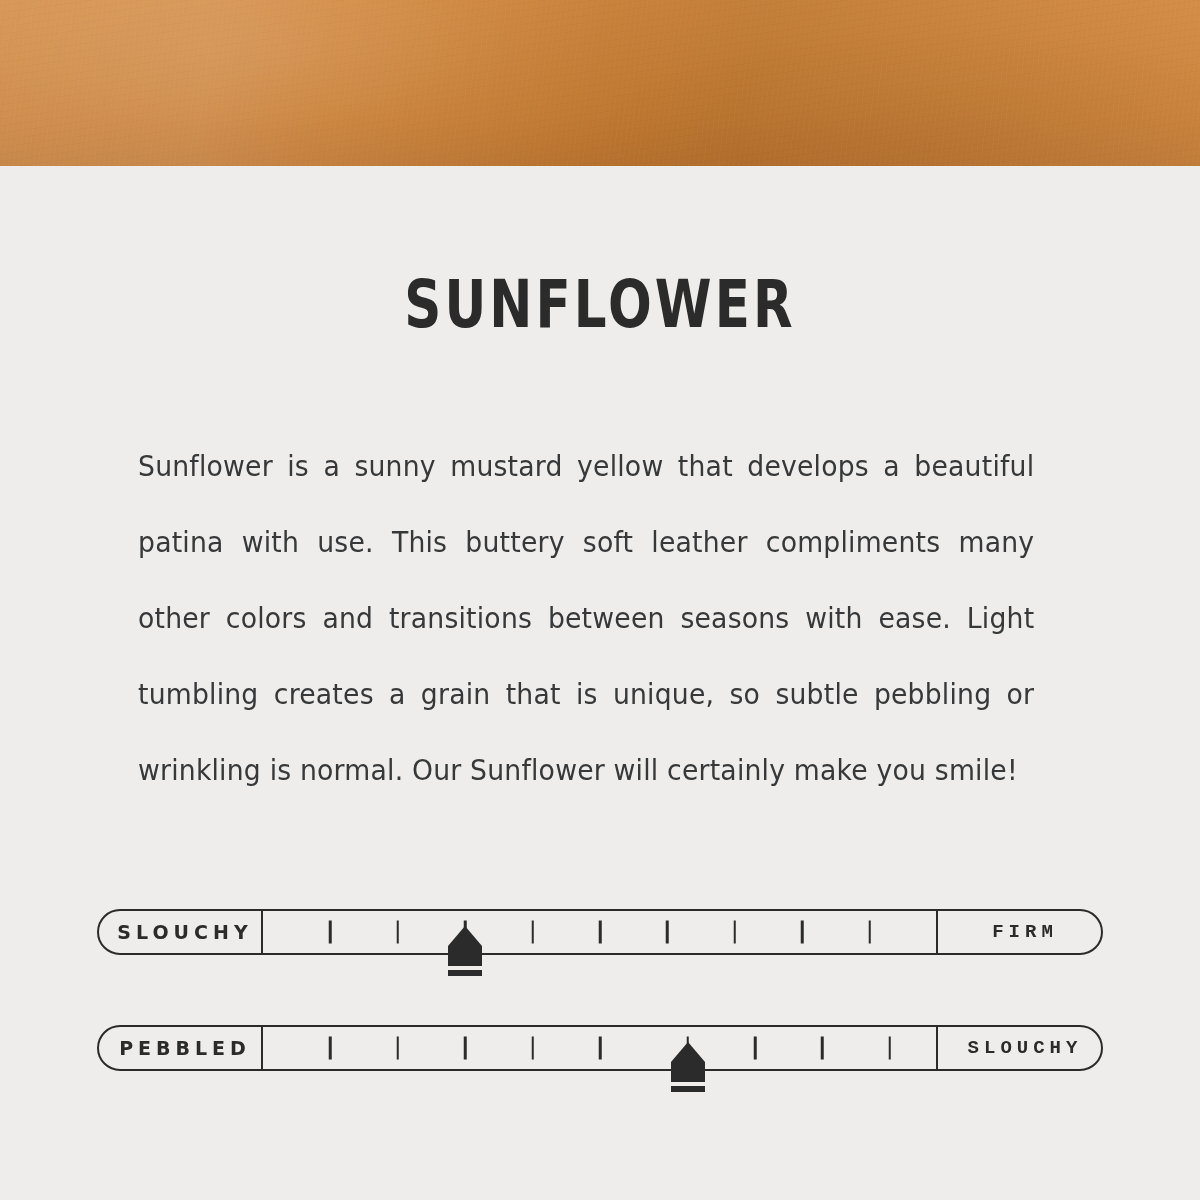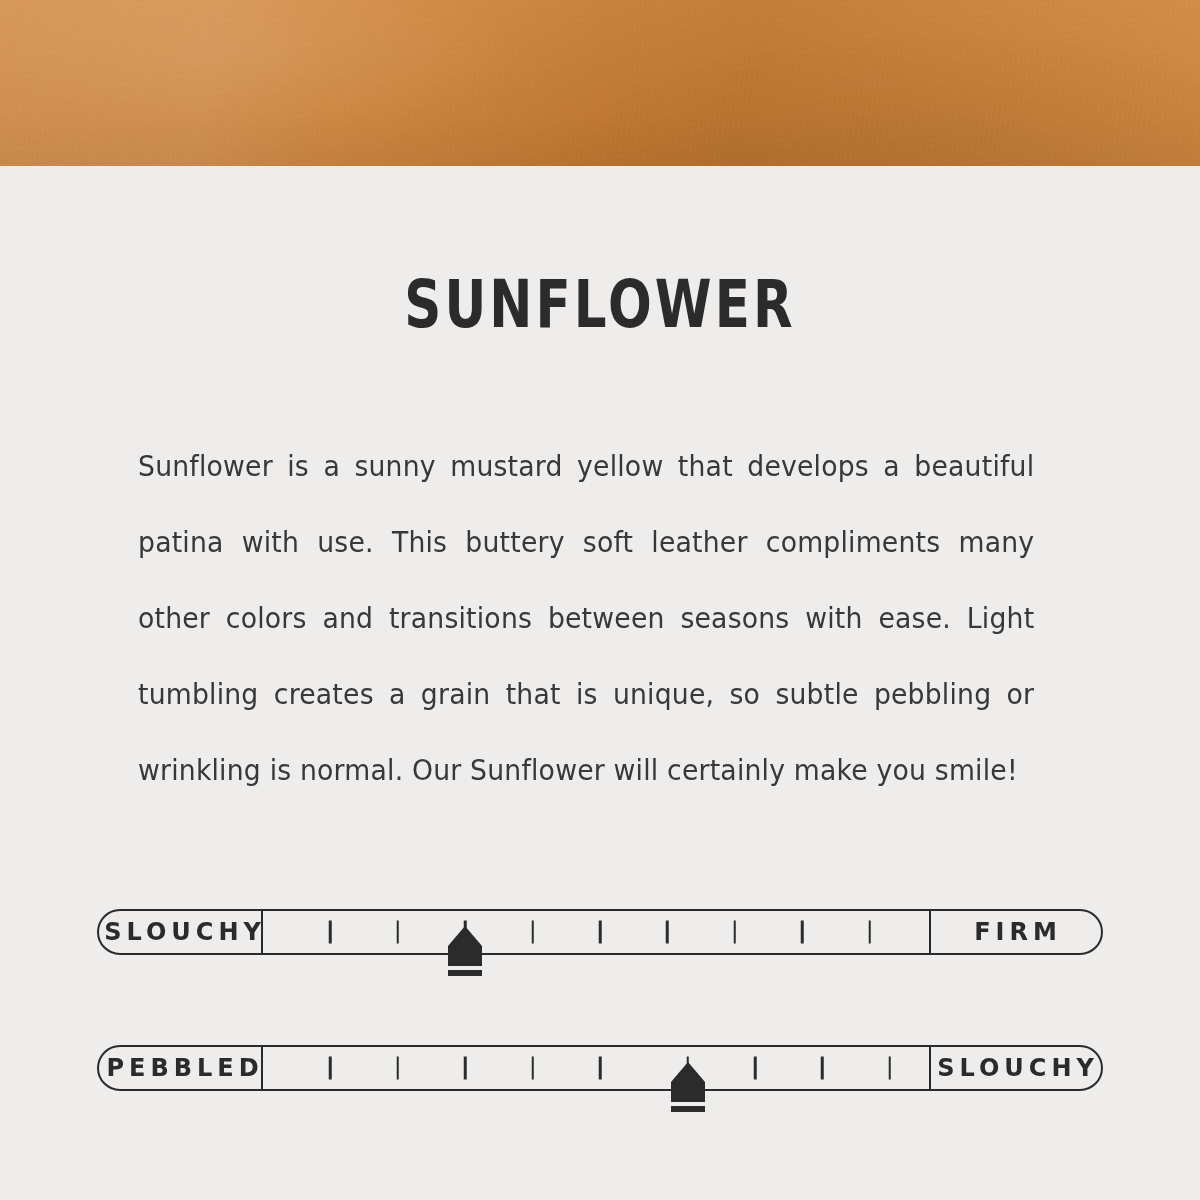--- a/index.html
+++ b/index.html
@@ -90,55 +90,56 @@
   .body-copy p:last-child { text-align-last: left; }
 
   
   .scale {
     position: absolute;
     left: 97px;
     width: 1006px;
     height: 46px;
   }
   .scale-1 { top: 909px; }
-  .scale-2 { top: 1025px; margin-top: 20px; }
+  .scale-2 { top: 1025px; }
 
   .scale-bar {
     position: absolute;
     inset: 0;
     border: 2.5px solid #2b2b2b;
     border-radius: 23px;
     box-sizing: border-box;
     background: transparent;
   }
   .scale-label {
     position: absolute;
     top: 0;
     height: 100%;
     display: flex;
     align-items: center;
     justify-content: center;
     font-family: "DejaVu Sans", sans-serif;
     font-weight: 700;
-    font-size: 24px;
+    font-size: 19px;
     letter-spacing: 5px;
     color: #2b2b2b;
     box-sizing: border-box;
   }
   .scale-label.left {
     left: 0;
     width: 166px;
     border-right: 2.5px solid #2b2b2b;
     padding-left: 12px;
   }
   .scale-label.right {
-    right: 8px;
+    right: 1px;
     width: 166px;
     border-left: 2.5px solid #2b2b2b;
     padding-left: 10px;
+    font-family: Liberation Mono, monospace;
   }
   .ticks {
     position: absolute;
     left: 166px;
     right: 166px;
     top: 0;
     height: 100%;
   }
   .tick {
     position: absolute;

